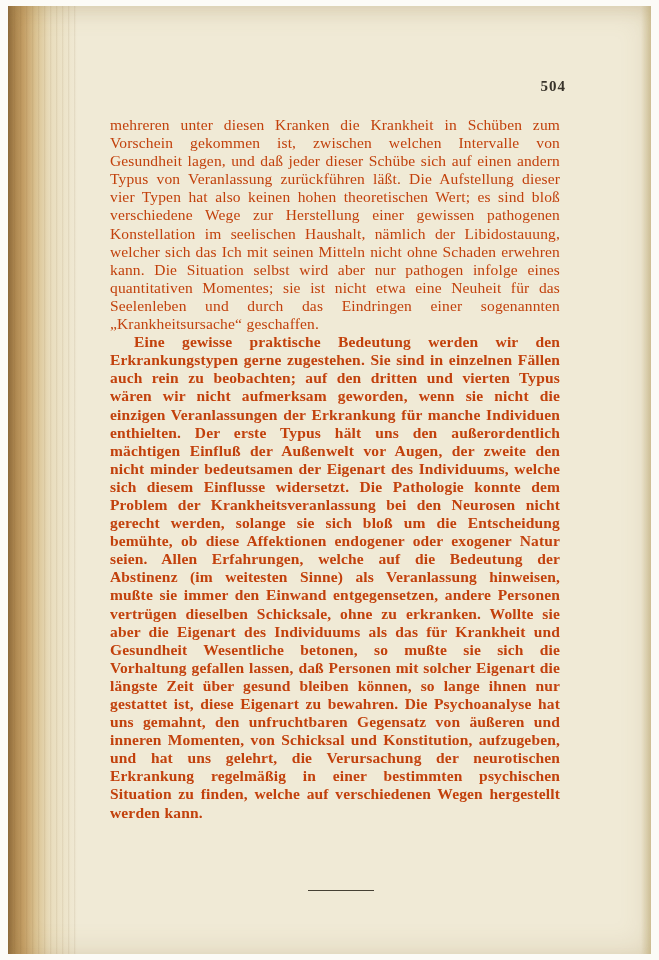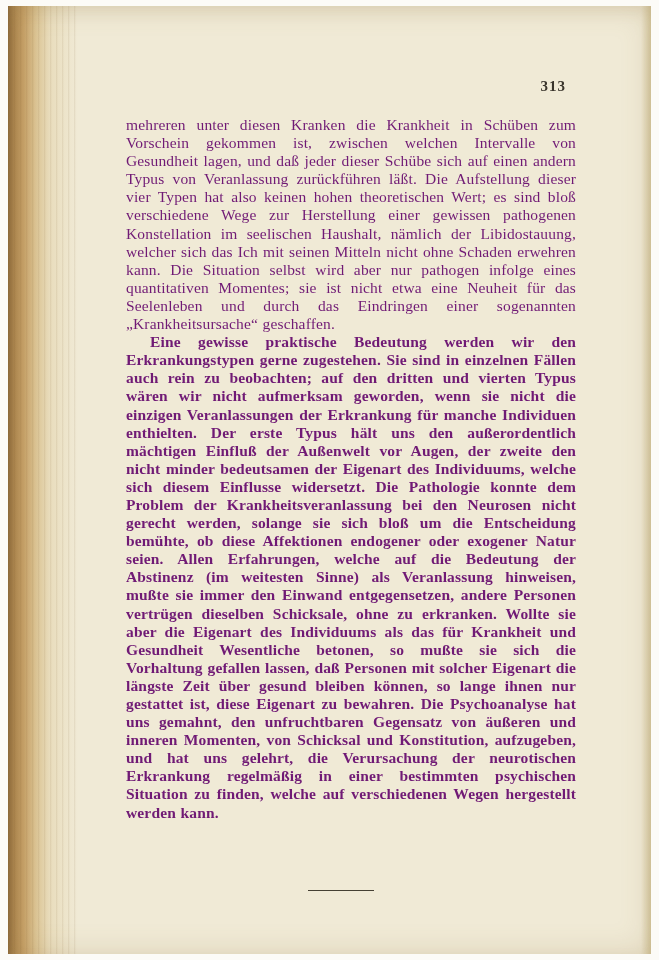--- a/index.html
+++ b/index.html
@@ -75,24 +75,24 @@
       left: 110px;
       width: 448px;
       text-align: right;
       font-size: 15px;
       font-weight: 700;
       letter-spacing: 1px;
       color: #39342b;
     }
     .text-block {
       position: absolute;
-      left: 118px;
+      left: 102px;
       top: 110px;
       width: 450px;
-      color: #701a75;
+      color: #c2410c;
       font-size: 15.5px;
       line-height: 18.1px;
       text-align: justify;
       letter-spacing: 0.15px;
       word-spacing: 0.6px;
       hyphens: auto;
     }
     .text-block p {
       margin: 0;
     }
@@ -109,21 +109,21 @@
       border-top: 1.5px solid #454033;
     }
   </style>
 </head>
 <body>
 
 <div class="page">
   <div class="spine"></div>
   <div class="right-edge"></div>
 
-  <div class="page-number">313</div>
+  <div class="page-number">504</div>
 
   <div class="text-block">
     <p>mehreren unter diesen Kranken die Krankheit in Schüben zum Vorschein gekommen ist, zwischen welchen Intervalle von Gesundheit lagen, und daß jeder dieser Schübe sich auf einen andern Typus von Veranlassung zurückführen läßt. Die Aufstellung dieser vier Typen hat also keinen hohen theoretischen Wert; es sind bloß verschiedene Wege zur Herstellung einer gewissen pathogenen Konstellation im seelischen Haushalt, nämlich der Libidostauung, welcher sich das Ich mit seinen Mitteln nicht ohne Schaden erwehren kann. Die Situation selbst wird aber nur pathogen infolge eines quantitativen Momentes; sie ist nicht etwa eine Neuheit für das Seelenleben und durch das Eindringen einer sogenannten „Krankheitsursache“ geschaffen.</p>
     <p class="indent">Eine gewisse praktische Bedeutung werden wir den Erkrankungstypen gerne zugestehen. Sie sind in einzelnen Fällen auch rein zu beobachten; auf den dritten und vierten Typus wären wir nicht aufmerksam geworden, wenn sie nicht die einzigen Veranlassungen der Erkrankung für manche Individuen enthielten. Der erste Typus hält uns den außerordentlich mächtigen Einfluß der Außenwelt vor Augen, der zweite den nicht minder bedeutsamen der Eigenart des Individuums, welche sich diesem Einflusse widersetzt. Die Pathologie konnte dem Problem der Krankheitsveranlassung bei den Neurosen nicht gerecht werden, solange sie sich bloß um die Entscheidung bemühte, ob diese Affektionen endogener oder exogener Natur seien. Allen Erfahrungen, welche auf die Bedeutung der Abstinenz (im weitesten Sinne) als Veranlassung hinweisen, mußte sie immer den Einwand entgegensetzen, andere Personen vertrügen dieselben Schicksale, ohne zu erkranken. Wollte sie aber die Eigenart des Individuums als das für Krankheit und Gesundheit Wesentliche betonen, so mußte sie sich die Vorhaltung gefallen lassen, daß Personen mit solcher Eigenart die längste Zeit über gesund bleiben können, so lange ihnen nur gestattet ist, diese Eigenart zu bewahren. Die Psychoanalyse hat uns gemahnt, den unfruchtbaren Gegensatz von äußeren und inneren Momenten, von Schicksal und Konstitution, aufzugeben, und hat uns gelehrt, die Verursachung der neurotischen Erkrankung regelmäßig in einer bestimmten psychischen Situation zu finden, welche auf verschiedenen Wegen hergestellt werden kann.</p>
   </div>
 
   <div class="separator"></div>
 </div>
 
 </body></html>

